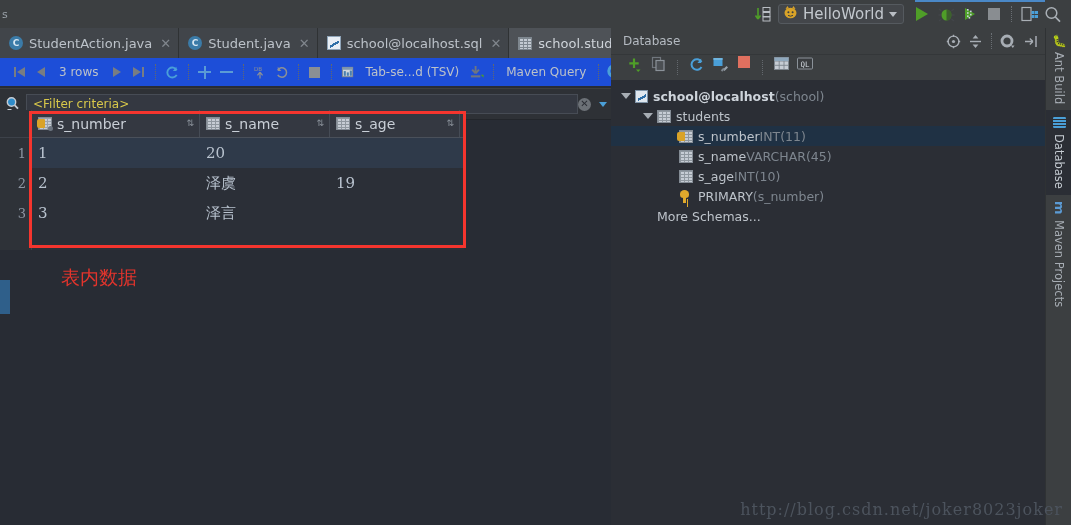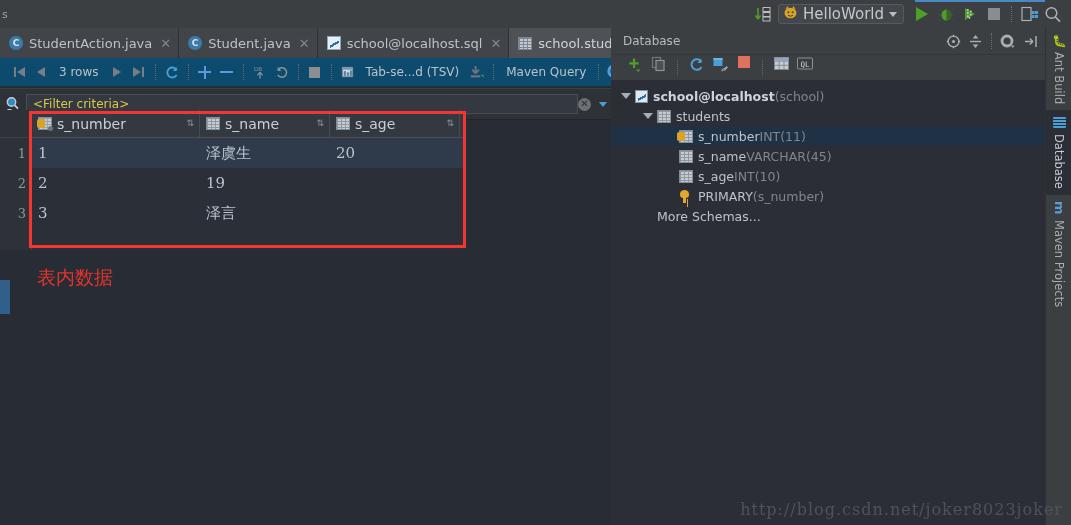--- a/index.html
+++ b/index.html
@@ -71,21 +71,21 @@
   .ico-grid {
     width: 14px; height: 13px; background: #c3cad2; flex: 0 0 auto;
     border: 1px solid #7e878f;
     background-image: linear-gradient(#7e878f 1px, transparent 1px), linear-gradient(90deg, #7e878f 1px, transparent 1px);
     background-size: 4px 3px;
   }
 
   
   .grid-toolbar {
     position: absolute; left: 0px; top: 58px; width: 611px; height: 28px;
-    background: #0c4a6e; display: flex; align-items: center; padding-left: 8px; gap: 0; justify-content: space-between;
+    background: #1d4ed8; display: flex; align-items: center; padding-left: 8px; gap: 0; justify-content: space-between;
   }
   .gt-btn {
     height: 24px; min-width: 22px; display: flex; align-items: center; justify-content: center;
     padding: 0 3px; cursor: default;
   }
   .gt-text { font-size: 12px; color: #bcc2c9; padding: 0 7px; white-space: nowrap; }
   .gt-sep { width: 0; height: 16px; border-left: 1px dotted #63686d; margin: 0 5px; }
   .nav-l, .nav-r {
     width: 0; height: 0; border-top: 5px solid transparent; border-bottom: 5px solid transparent;
   }
@@ -169,21 +169,21 @@
     display: flex; align-items: center; padding: 0 6px; font-size: 15px;
     color: #b9c3cf; font-family: "DejaVu Serif", "Liberation Serif", serif;
     overflow: hidden; white-space: nowrap;
   }
   .c1 { width: 168px; } .c2 { width: 130px; } .c3 { width: 130px; }
 
   
   .redbox { position: absolute; border: 3px solid #f5352e; pointer-events: none; }
   .redlabel {
     position: absolute; color: #e3342c; font-size: 19px;
-    font-family: "DejaVu Sans", "Liberation Sans", sans-serif; white-space: nowrap;
+    font-family: "DejaVu Sans", "Liberation Sans", sans-serif; white-space: nowrap; margin-left: 24px;
   }
 
   
   .dbpanel { position: absolute; left: 611px; top: 28px; width: 434px; height: 497px; background: #2b2e35; }
   .db-header {
     height: 26px; background: #3c3f41; display: flex; align-items: center;
     padding: 0 4px 0 12px; gap: 0;
   }
   .db-title { font-size: 12px; color: #b4bac1; flex: 1; }
   .db-hicon { width: 22px; height: 22px; display: flex; align-items: center; justify-content: center; }
@@ -520,25 +520,25 @@
           </div>
           <div class="gt-hcell c3">
             <span class="coltab"></span>
             <span>s_age</span>
             <span class="sortmark">⇅</span>
           </div>
         </div>
       <div id="grid-body">
           <div class="gt-row sel">
             <div class="gt-cell c1">1</div>
-            <div class="gt-cell c2">泽虞生</div>
             <div class="gt-cell c3">20</div>
           </div>
           <div class="gt-row">
             <div class="gt-cell c1">2</div>
+            <div class="gt-cell c2">泽虞</div>
             <div class="gt-cell c3">19</div>
           </div>
           <div class="gt-row">
             <div class="gt-cell c1">3</div>
             <div class="gt-cell c2">泽言</div>
           </div>
         </div>
     </div>
   </div>
 

